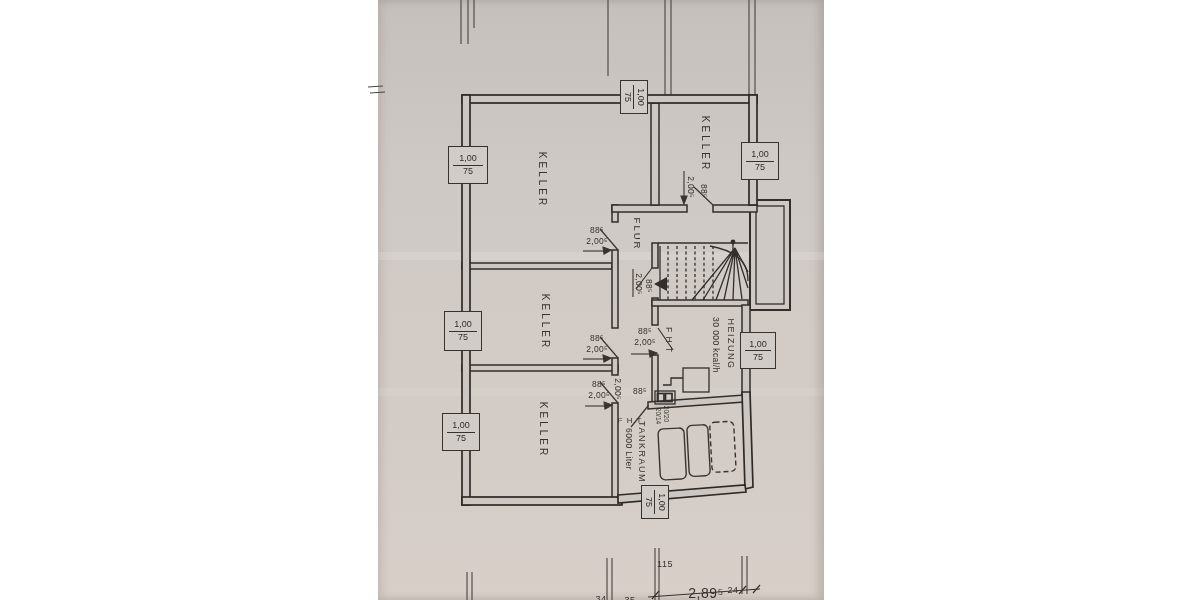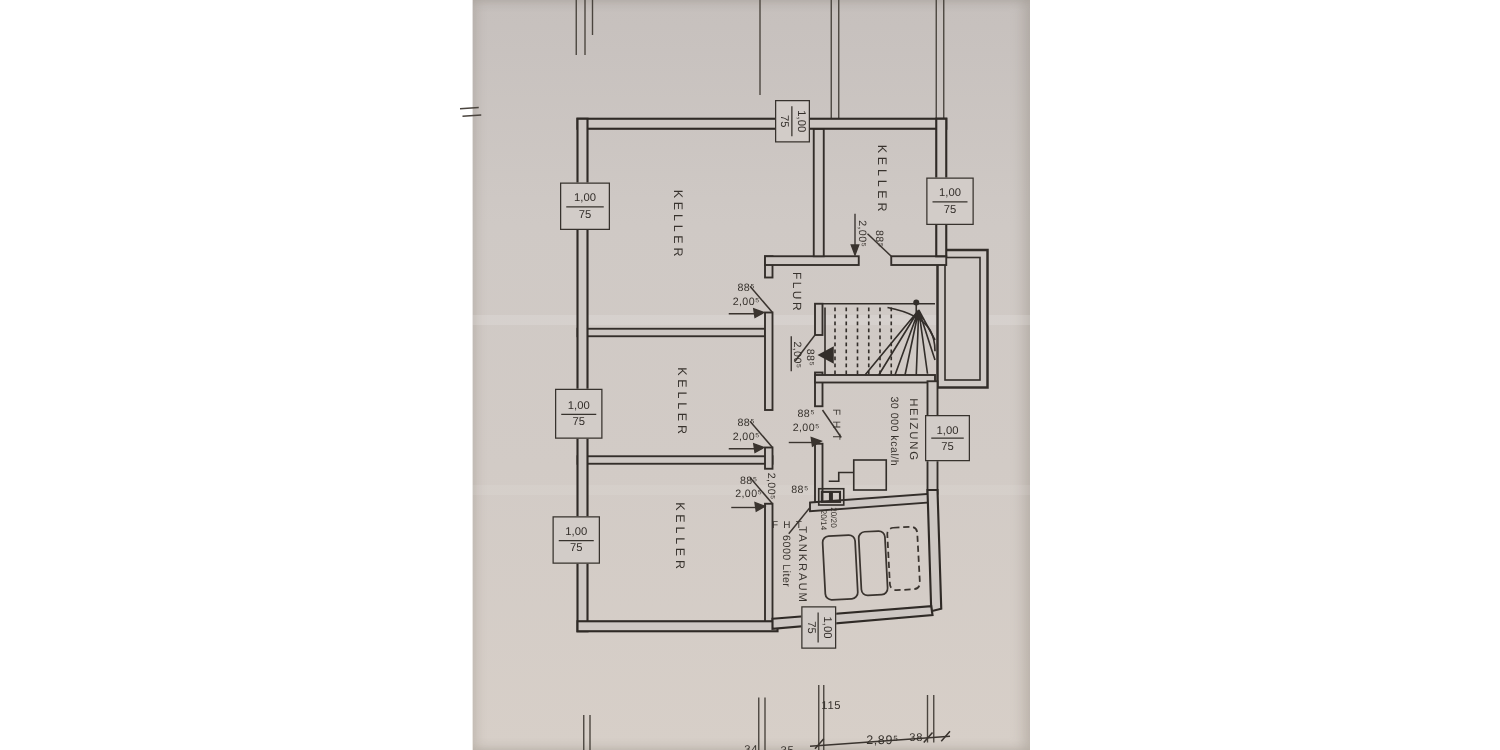--- a/index.html
+++ b/index.html
@@ -197,17 +197,17 @@
   <div class="lbl v doorlbl" style="left:648px;top:286px">88⁵</div>
   <div class="lbl v doorlbl" style="left:690px;top:187px">2,00⁵</div>
   <div class="lbl v doorlbl" style="left:703px;top:191px">88⁵</div>
   <div class="lbl doorlbl" style="left:640px;top:392px">88⁵</div>
   <div class="lbl v doorlbl" style="left:617px;top:389px">2,00⁵</div>
 
   <div class="lbl v tiny" style="left:666px;top:414px">20/20</div>
   <div class="lbl v tiny" style="left:658px;top:416px">20/14</div>
 
   <div class="lbl dim" style="left:665px;top:564px">115</div>
-  <div class="lbl dim" style="left:706px;top:593px;font-size:10px">2,89⁵</div>
-  <div class="lbl dim" style="left:733px;top:590px">38</div>
+  <div class="lbl dim" style="left:706px;top:593px;font-size:14px">2,89⁵</div>
+  <div class="lbl dim" style="left:733px;top:590px">24</div>
   <div class="lbl dim" style="left:601px;top:599px">34</div>
   <div class="lbl dim" style="left:630px;top:600px">35</div>
 </div>
 
 </body></html>

